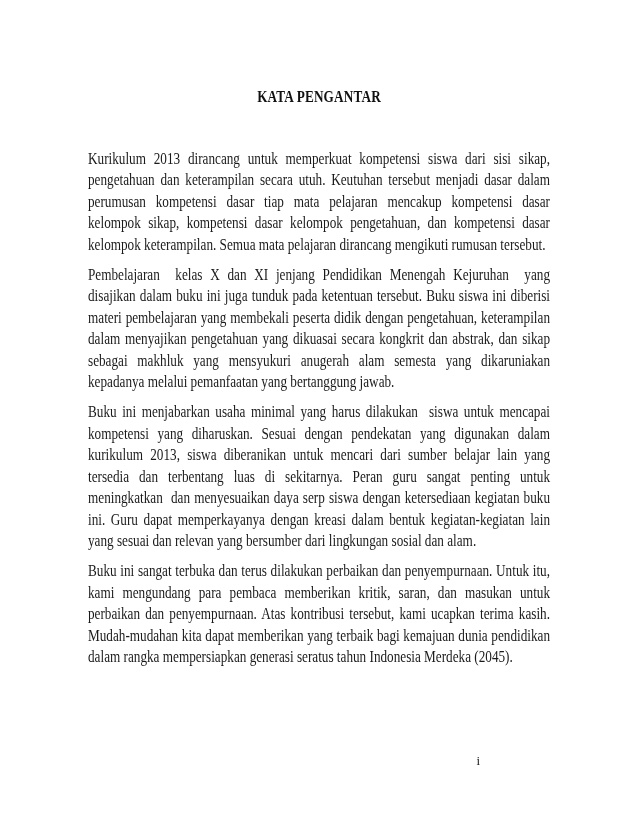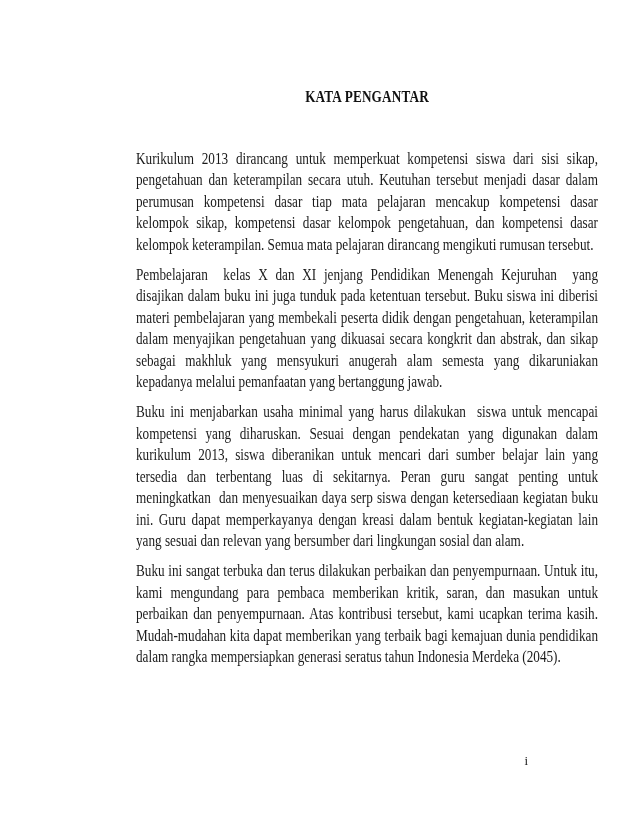--- a/index.html
+++ b/index.html
@@ -14,21 +14,20 @@
     overflow: hidden;
     font-family: "Liberation Serif", "DejaVu Serif", serif;
     color: #1a1a1a;
   }
   .page {
     box-sizing: border-box;
     width: 566px;
     height: 826px;
     padding: 86px 4px 0 88px;
     position: relative;
-    margin-left: 48px;
   }
   
   .doc-body {
     width: 560px;
     transform: scaleX(0.825);
     transform-origin: 0 0;
     font-size: 16px;
     line-height: 21.5px;
   }
   .doc-title {

